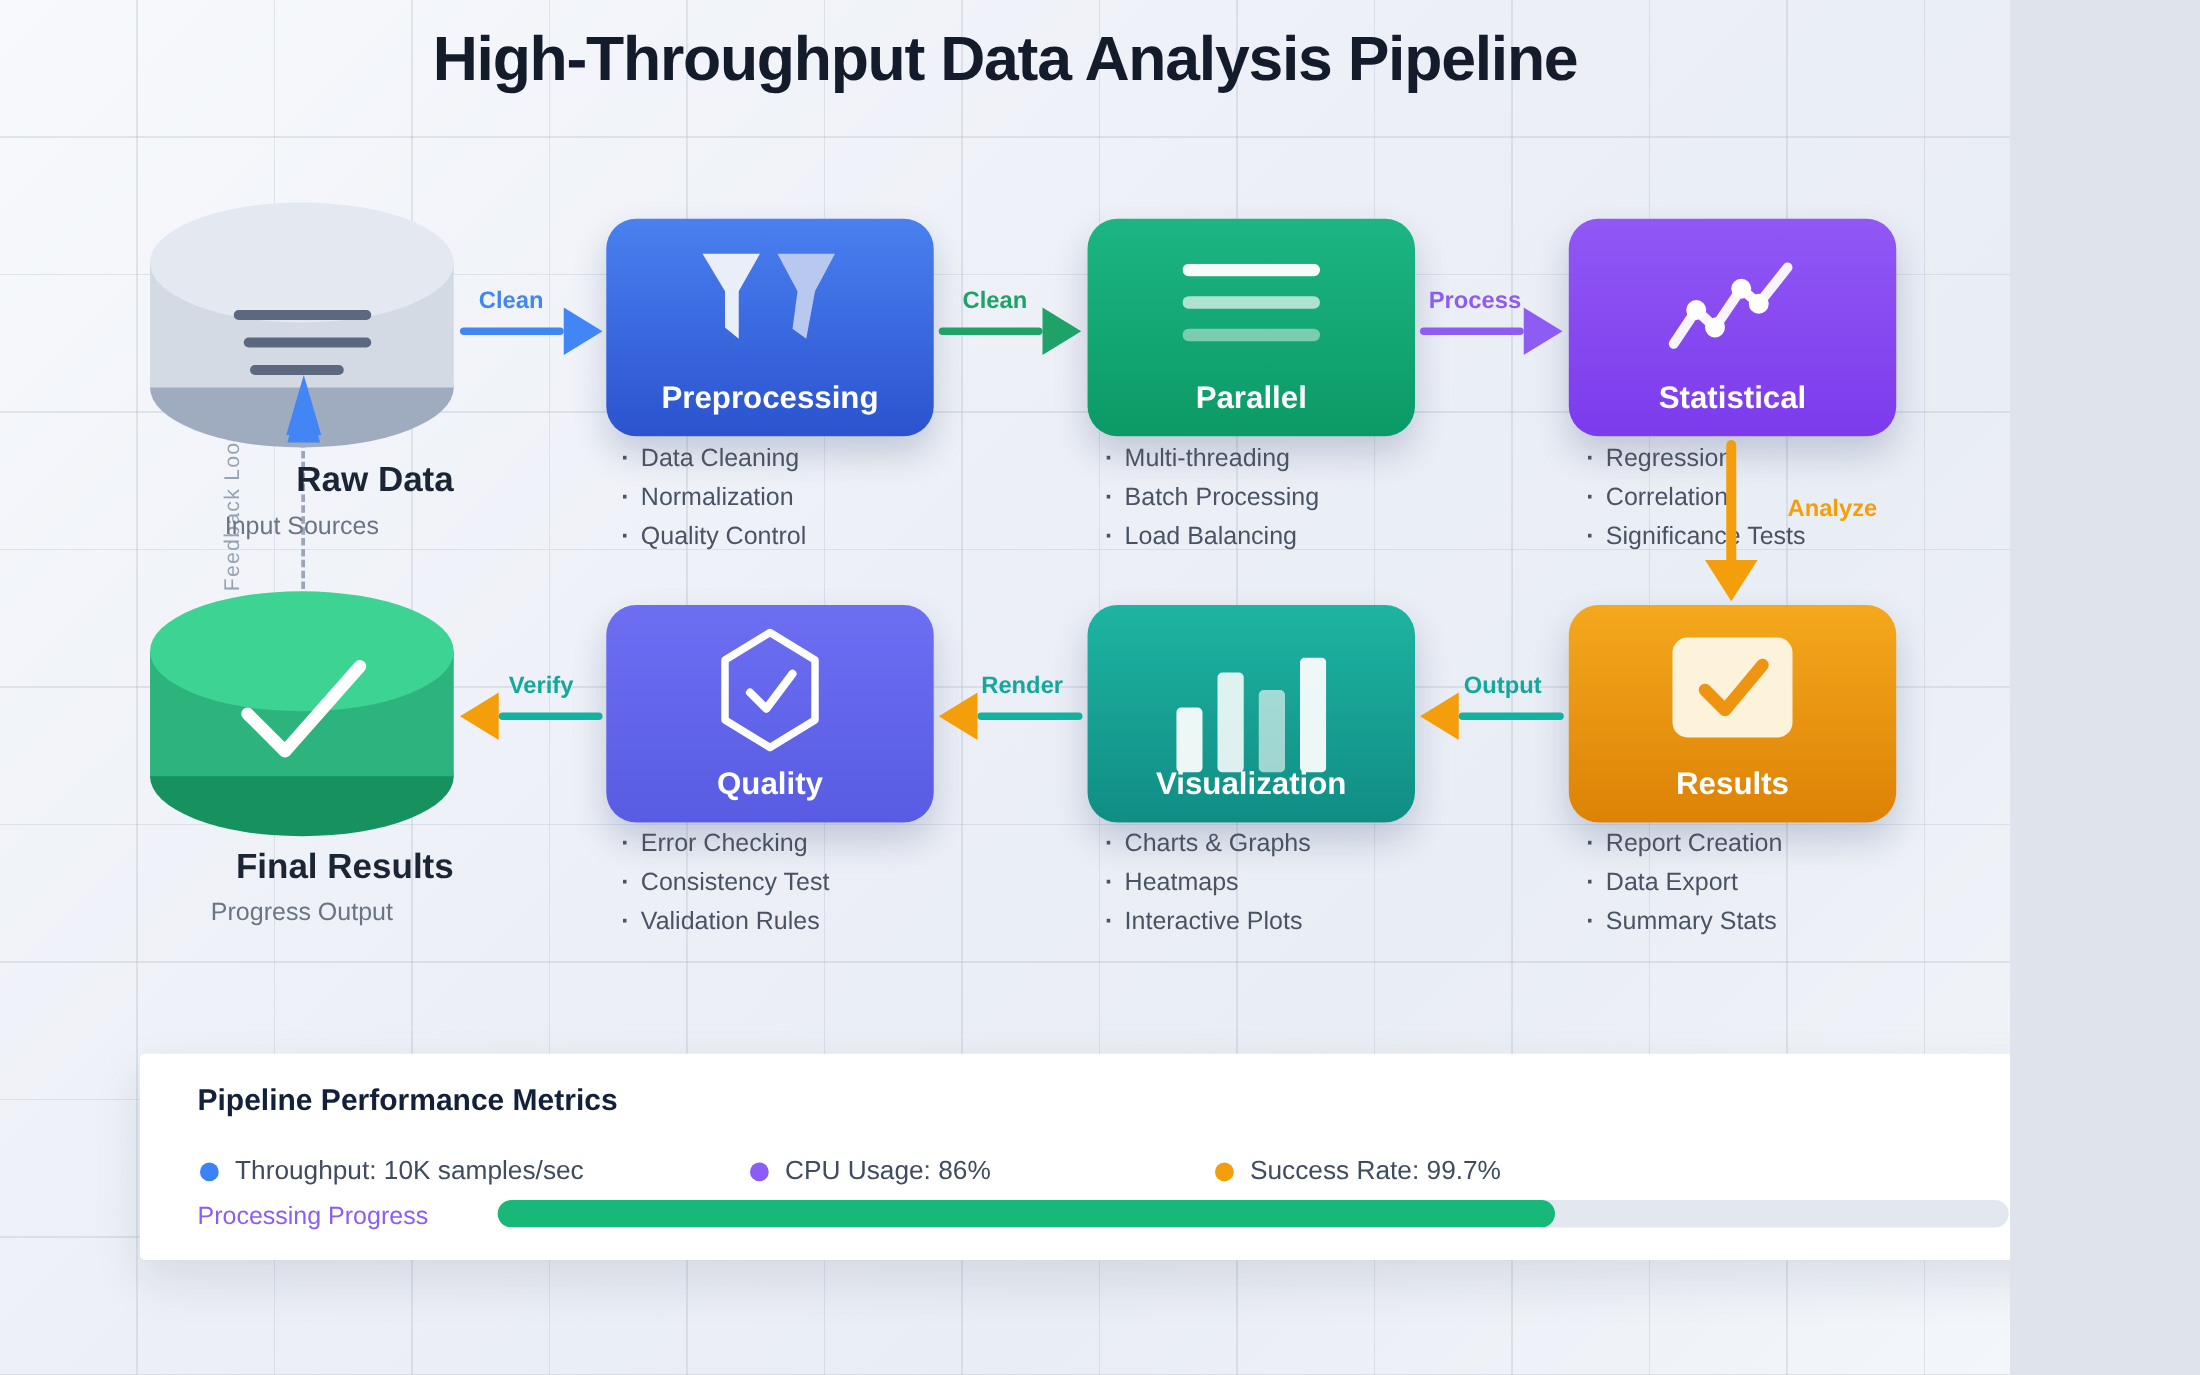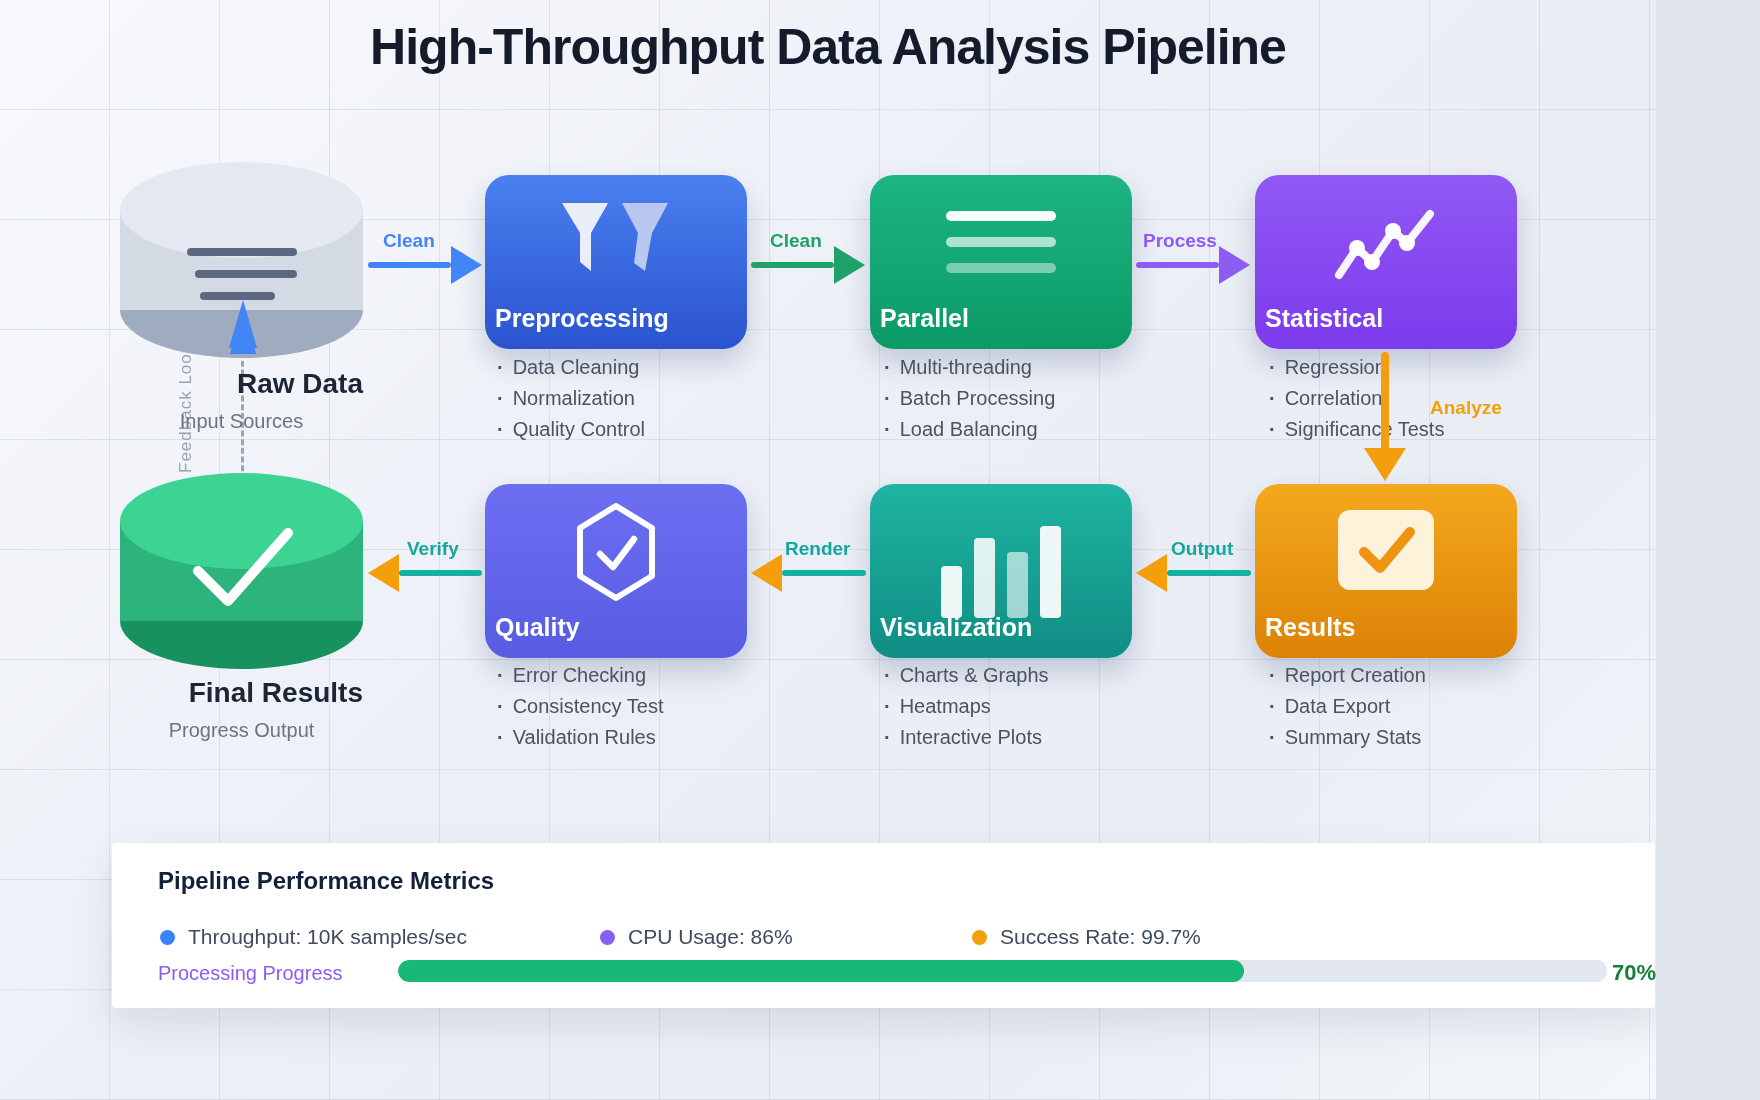--- a/index.html
+++ b/index.html
@@ -3,35 +3,34 @@
 <meta charset="utf-8">
 <style>
   html,body{margin:0;padding:0;background:#dfe4ec;}
   .stage{
     position:relative;width:1608px;height:1100px;overflow:hidden;
     font-family:"Liberation Sans",sans-serif;
     background:
       repeating-linear-gradient(to right, transparent 0 109px, rgba(165,178,198,.28) 109px 110px),
       repeating-linear-gradient(to bottom, transparent 0 109px, rgba(165,178,198,.28) 109px 110px),
       linear-gradient(135deg,#f7f9fc 0%,#eceff6 45%,#e9edf4 70%,#f3f6fa 100%);
-    padding-left: 48px;
   }
   .page-title{
     position:absolute;left:0;top:18px;width:100%;margin:0;text-align:center;
     font-size:50px;font-weight:800;letter-spacing:-1px;color:#141c2c;
   }
   
   .box{
     position:absolute;width:262px;height:174px;border-radius:24px;
     box-shadow:0 14px 28px rgba(23,43,99,.20);
   }
   .box .icon{position:absolute;left:50%;transform:translateX(-50%);}
   .box-label{
-    position:absolute;bottom:16px;left:0;width:100%;
-    color:#fff;font-size:25px;font-weight:700;margin-left:10px;
+    position:absolute;bottom:16px;left:0;width:100%;text-align:center;
+    color:#fff;font-size:25px;font-weight:700;
   }
   .box.preprocessing{background:linear-gradient(180deg,#4a80f0 0%,#2b53cf 100%);}
   .box.parallel{background:linear-gradient(180deg,#1cb583 0%,#0b9a66 100%);}
   .box.statistical{background:linear-gradient(180deg,#9158f5 0%,#7c3bec 100%);}
   .box.quality{background:linear-gradient(180deg,#6c6ff2 0%,#585ce2 100%);}
   .box.visualization{background:linear-gradient(180deg,#1eb4a2 0%,#108d84 100%);}
   .box.results{background:linear-gradient(180deg,#f4a81d 0%,#dd8206 100%);}
   
   .cyl{position:absolute;width:243px;height:196px;}
   .cyl .c-bot,.cyl .c-top{position:absolute;left:0;width:100%;height:96px;border-radius:50%;}

